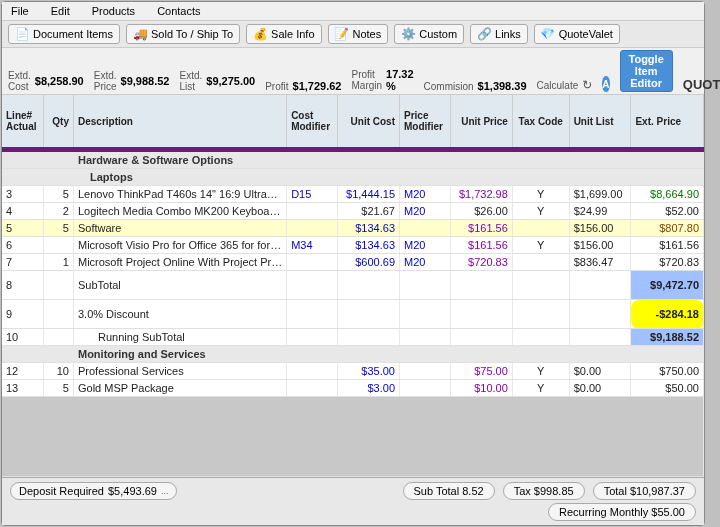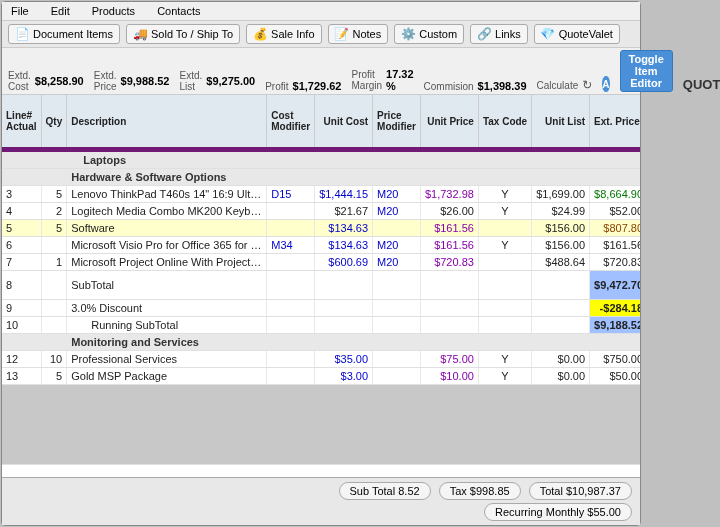--- a/index.html
+++ b/index.html
@@ -5,21 +5,21 @@
     * { box-sizing: border-box; margin: 0; padding: 0; }
     body {
       font-family: Arial, sans-serif;
       font-size: 11px;
       background: #c0c0c0;
       width: 720px;
       height: 527px;
       overflow: hidden;
     }
     .window {
-      width: 640px;
+      width: 704px;
       height: 525px;
       margin: 1px;
       background: #f0f0f0;
       border: 1px solid #888;
       border-radius: 4px;
       display: flex;
       flex-direction: column;
     }
     .menu-bar {
       background: #f0f0f0;
@@ -147,37 +147,38 @@
     .subtotal-amount {
       background: #a0c0ff;
       text-align: right;
       font-weight: bold;
       padding: 8px 4px;
     }
     .discount-amount {
       background: #ffff00;
       text-align: right;
       font-weight: bold;
-      padding: 2px 4px;
+      padding: 8px 4px;
+      border-radius: 8px;
     }
     .running-amount {
       background: #a0c0ff;
       text-align: right;
       font-weight: bold;
       padding: 2px 4px;
     }
     .col-lineno { width: 36px; }
     .col-qty { width: 28px; text-align: right; }
     .col-desc { width: 200px; overflow: hidden; text-overflow: ellipsis; max-width: 200px; }
     .col-cost-mod { width: 40px; }
     .col-unit-cost { width: 58px; text-align: right; }
     .col-price-mod { width: 40px; }
     .col-unit-price { width: 58px; text-align: right; }
     .col-tax { width: 42px; text-align: center; }
-    .col-unit-list { width: 58px; text-align: right; }
+    .col-unit-list { width: 58px; text-align: left; }
     .col-ext-price { width: 68px; }
     .footer-bar {
       background: #e8e8e8;
       border-top: 1px solid #aaa;
       padding: 4px 8px;
       display: flex;
       flex-direction: column;
       gap: 3px;
     }
     .footer-row {
@@ -298,27 +299,27 @@
           <th class="col-tax">Tax Code</th>
           <th class="col-unit-list">Unit List</th>
           <th class="col-ext-price">Ext. Price</th>
         </tr>
       </thead>
       <tbody>
 
         <tr class="section-header">
           <td class="col-lineno"></td>
           <td class="col-qty"></td>
-          <td colspan="8" style="padding-left:16px;">Laptops</td>
+          <td colspan="8">Hardware &amp; Software Options</td>
         </tr>
 
         <tr class="section-header">
           <td class="col-lineno"></td>
           <td class="col-qty"></td>
-          <td colspan="8">Hardware &amp; Software Options</td>
+          <td colspan="8" style="padding-left:16px;">Laptops</td>
         </tr>
 
         <tr>
           <td class="col-lineno">3</td>
           <td class="col-qty">5</td>
           <td class="col-desc" style="overflow:hidden;text-overflow:ellipsis;max-width:200px;">Lenovo ThinkPad T460s 14" 16:9 Ultrabook - 1920 x 1080 - In-</td>
           <td class="col-cost-mod blue-text">D15</td>
           <td class="col-unit-cost blue-text amount-col">$1,444.15</td>
           <td class="col-price-mod blue-text">M20</td>
           <td class="col-unit-price purple-text amount-col">$1,732.98</td>
@@ -368,21 +369,21 @@
 
         <tr>
           <td class="col-lineno">7</td>
           <td class="col-qty">1</td>
           <td class="col-desc">Microsoft Project Online With Project Pro for Office 365 - Subsc</td>
           <td class="col-cost-mod"></td>
           <td class="col-unit-cost blue-text amount-col">$600.69</td>
           <td class="col-price-mod blue-text">M20</td>
           <td class="col-unit-price purple-text amount-col">$720.83</td>
           <td class="col-tax"></td>
-          <td class="col-unit-list amount-col">$488.64</td>
+          <td class="col-unit-list amount-col">$836.47</td>
           <td class="col-ext-price amount-col">$720.83</td>
         </tr>
 
         <tr>
           <td class="col-lineno">8</td>
           <td class="col-qty"></td>
           <td class="col-desc">SubTotal</td>
           <td></td>
           <td></td>
           <td></td>
@@ -452,20 +453,25 @@
 
         <tr style="height:80px;background:#c8c8c8;">
           <td colspan="10"></td>
         </tr>
       </tbody>
     </table>
   </div>
 
   <div class="footer-bar">
     <div class="footer-row">
+      <button class="deposit-btn">
+        <span>Deposit Required</span>
+        <span>$5,493.69</span>
+        <span class="dots">...</span>
+      </button>
       <div style="flex:1;"></div>
       <button class="footer-btn">
         <span>Sub Total</span>
         <span>8.52</span>
       </button>
       <button class="footer-btn">
         <span>Tax</span>
         <span>$998.85</span>
       </button>
       <button class="footer-btn">

